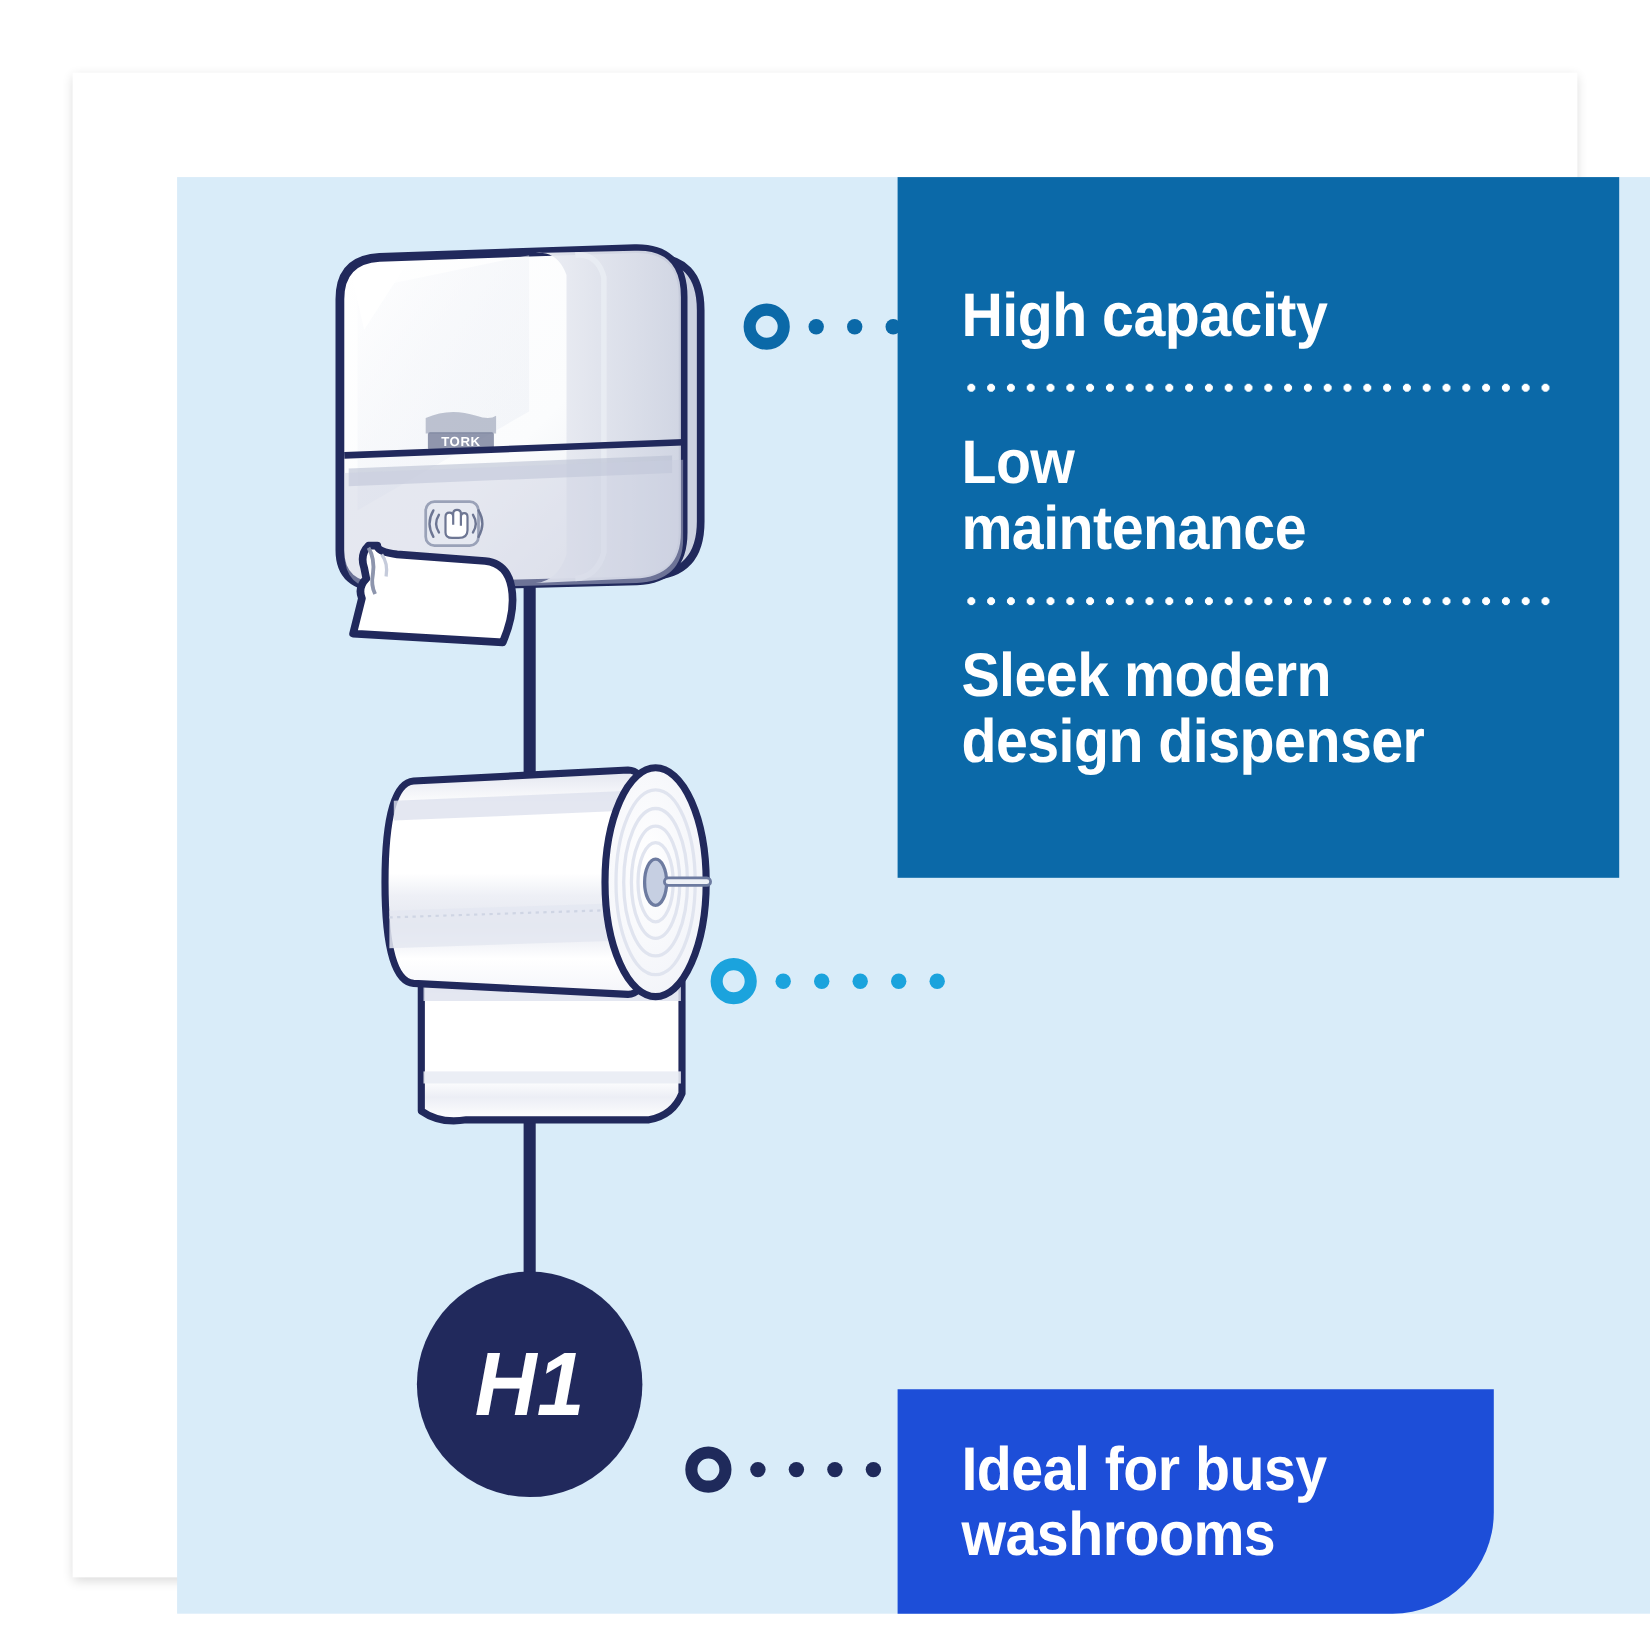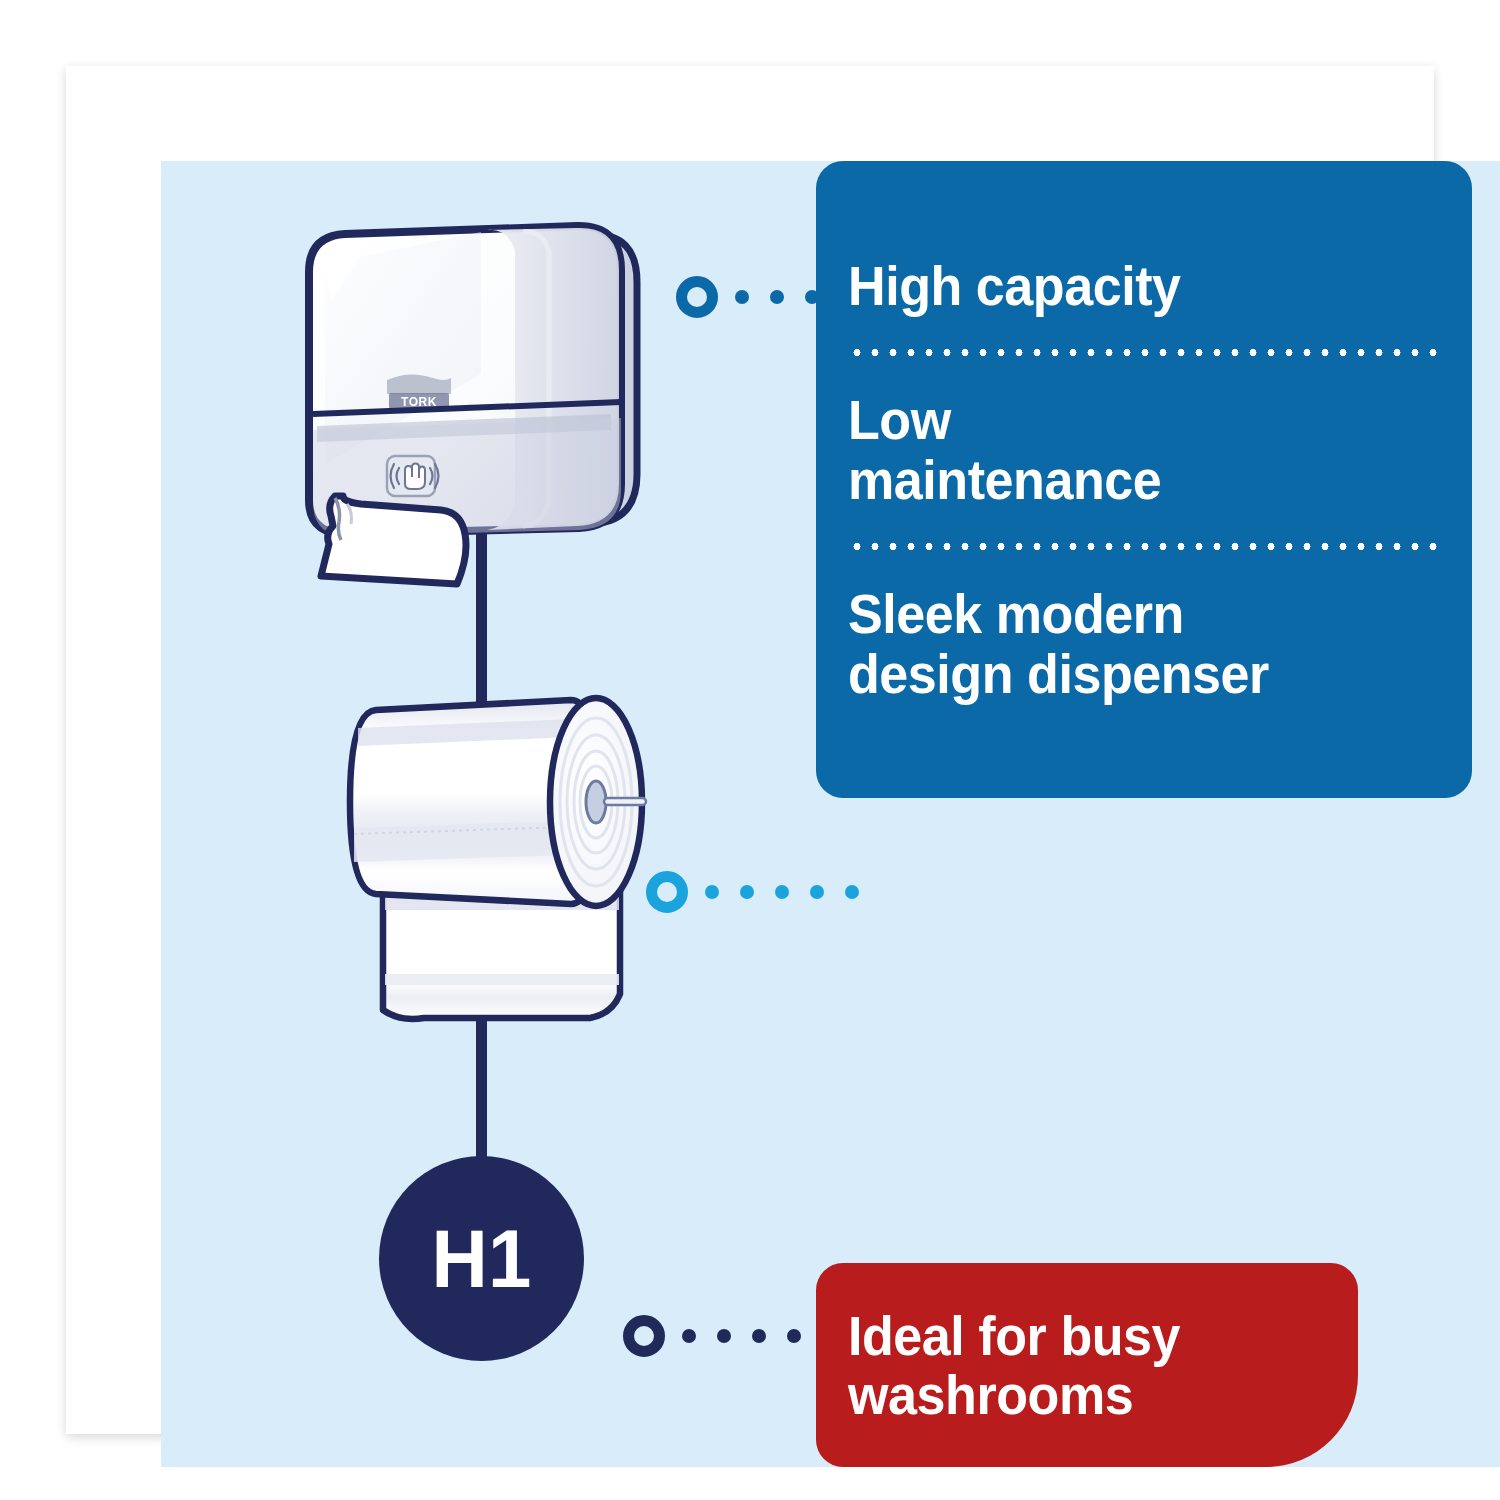--- a/index.html
+++ b/index.html
@@ -43,43 +43,42 @@
     width: 1340px;
     height: 1306px;
     background: #d9ecf9;
   }
 
   
   .panel {
     position: absolute;
     left: 750px;
     box-sizing: border-box;
-    padding: 0 32px;
+    padding: 0 58px;
     display: flex;
     flex-direction: column;
     justify-content: center;
-    border-radius: 27px;
   }
   .panel-1 {
     top: 95px;
     width: 656px;
     height: 637px;
     background: #0b69a8;
   }
   .panel-2 {
     top: 757px;
     width: 656px;
     height: 418px;
     background: #1ba3dd;
   }
   .panel-3 {
     top: 1197px;
     width: 542px;
     height: 204px;
-    background: #b91c1c;
+    background: #1d4ed8;
     border-bottom-right-radius: 92px;
     justify-content: center;
   }
 
   .feature {
     color: #ffffff;
     font-weight: 700;
     font-size: 56px;
     line-height: 1.06;
     letter-spacing: -0.5px;
@@ -154,20 +153,21 @@
     position: absolute;
     left: 313px;
     top: 1090px;
     width: 205px;
     height: 205px;
     border-radius: 50%;
     background: #21295c;
     display: flex;
     align-items: center;
     justify-content: center;
+    font-style: italic;
   }
   .h1-badge span {
     color: #ffffff;
     font-size: 82px;
     font-weight: 700;
     letter-spacing: 0px;
     line-height: 1;
     transform: scaleX(0.95);
   }
 

